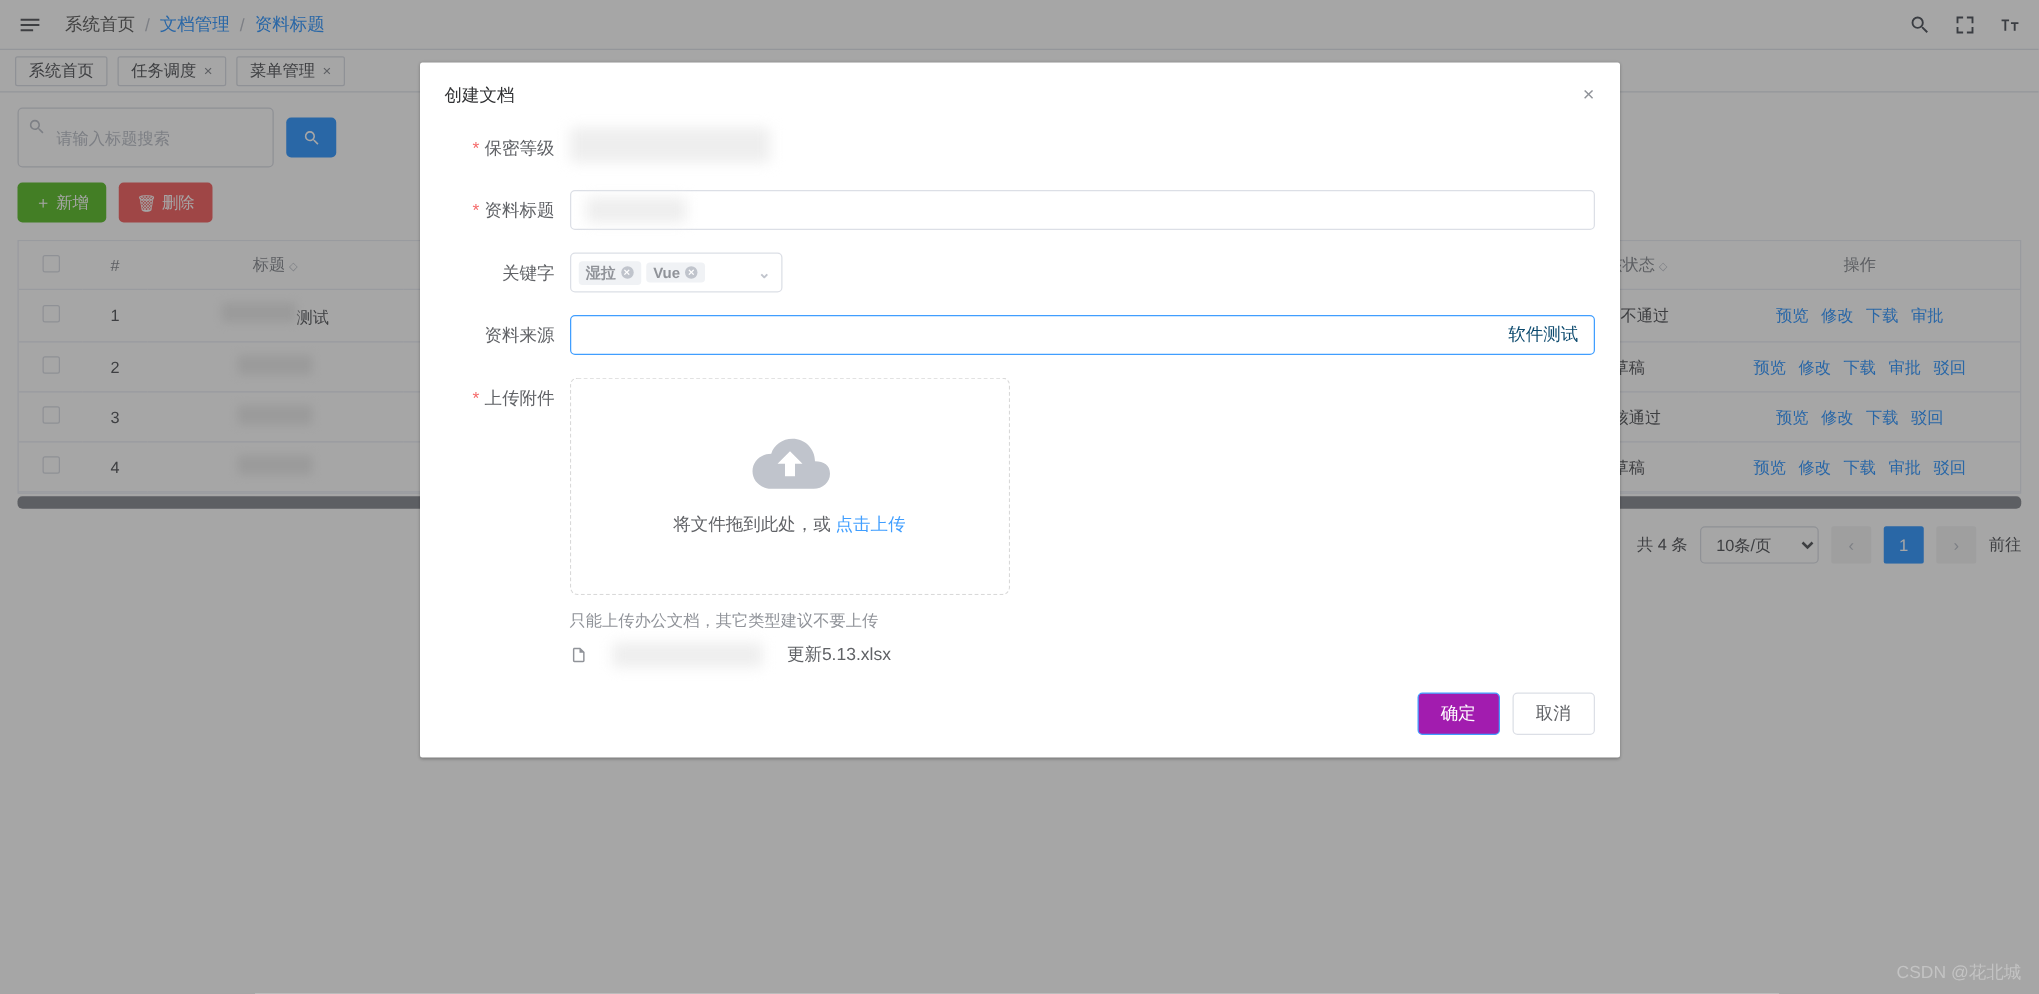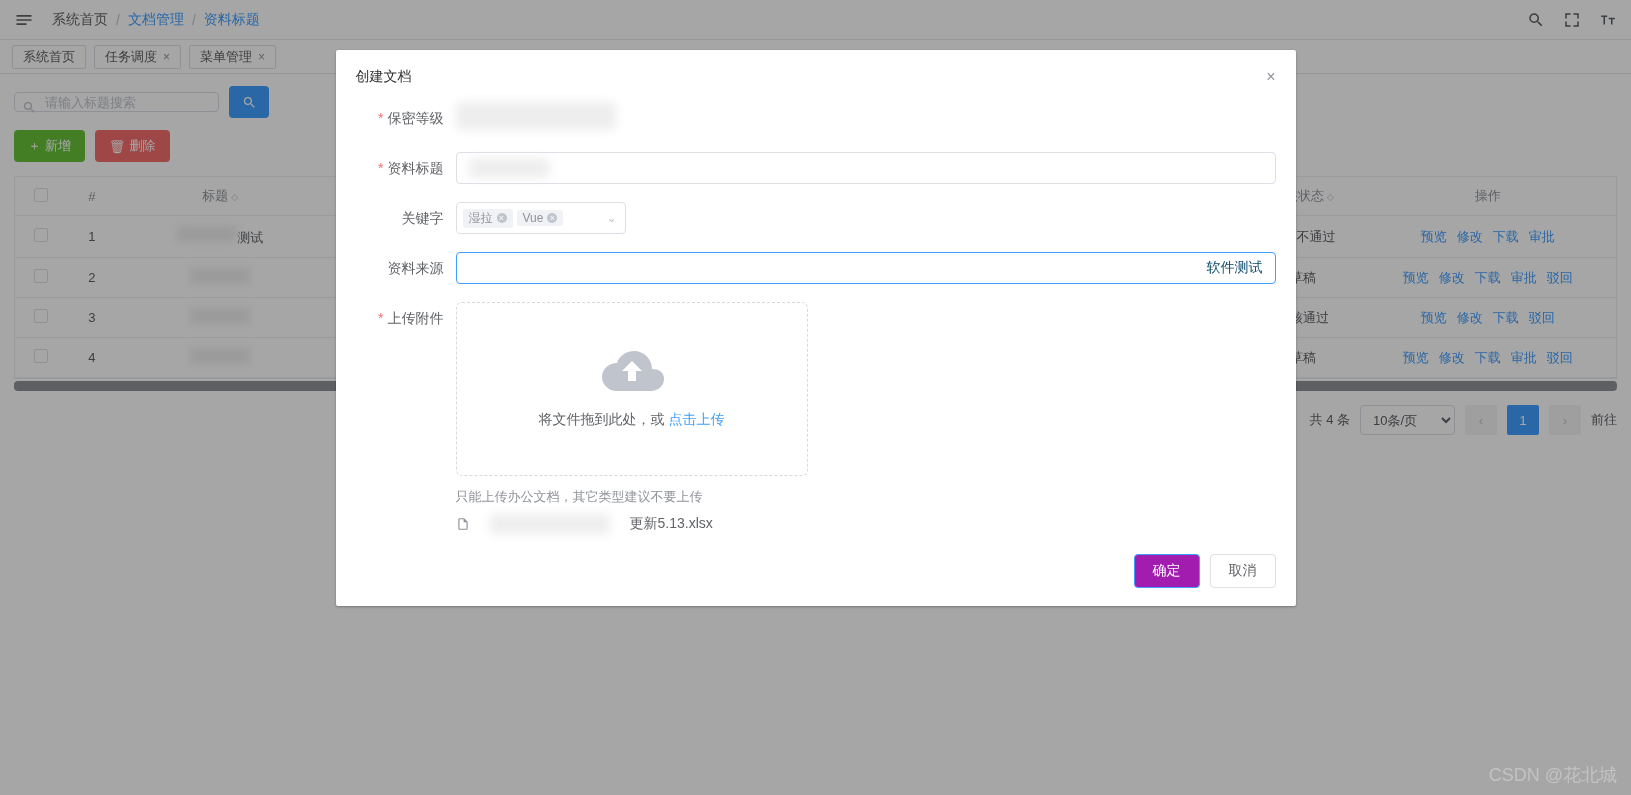--- a/index.html
+++ b/index.html
@@ -18,21 +18,21 @@
 
 .tabs-row { height: 34px; display: flex; align-items: center; padding: 4px 12px; gap: 8px; border-bottom: 1px solid #e4e7ed; }
 .tab { border: 1px solid #dcdfe6; padding: 2px 10px; font-size: 13px; color: #606266; display: flex; align-items: center; gap: 6px; background: #fff; border-radius: 2px; }
 .tab .tab-close { font-size: 12px; color: #909399; cursor: pointer; }
 
 
 .content { position: relative; padding: 12px 14px 0; }
 
 .search-row { display: flex; gap: 10px; align-items: center; margin-bottom: 12px; }
 .search-input { position: relative; }
-.search-input input { width: 205px; height: 20px; border: 1px solid #dcdfe6; border-radius: 4px; padding: 0 10px 0 30px; font-size: 13px; color: #606266; }
+.search-input input { width: 205px; height: 48px; border: 1px solid #dcdfe6; border-radius: 4px; padding: 0 10px 0 30px; font-size: 13px; color: #606266; }
 .search-input input::placeholder { color: #c0c4cc; }
 .search-input .sicon { position: absolute; left: 8px; top: 8px; width: 15px; height: 15px; fill: #c0c4cc; }
 .search-btn { background: #409eff; border: none; border-radius: 4px; height: 32px; width: 40px; display: flex; align-items: center; justify-content: center; cursor: pointer; }
 .search-btn svg { width: 15px; height: 15px; fill: #fff; }
 
 .action-row { display: flex; gap: 10px; margin-bottom: 14px; }
 .btn { height: 32px; padding: 0 14px; border: none; border-radius: 4px; font-size: 13px; cursor: pointer; display: inline-flex; align-items: center; gap: 4px; color: #fff; }
 .btn-success { background: #67c23a; }
 .btn-danger { background: #f56c6c; }
 
@@ -60,41 +60,41 @@
 .dialog-body { padding: 10px 20px 0; }
 
 .form-row { display: flex; margin-bottom: 18px; }
 .form-label { width: 100px; text-align: right; padding-right: 12px; font-size: 14px; color: #606266; line-height: 32px; }
 .form-label .req { color: #f56c6c; margin-right: 4px; }
 .form-ctrl { flex: 1; }
 .finput { width: 100%; height: 32px; border: 1px solid #dcdfe6; border-radius: 4px; padding: 0 12px; font-size: 14px; color: #0c4a6e; text-align: right; }
 .finput.focus { border-color: #409eff; }
 .blurbox { filter: blur(5px); background: #eee; display: inline-block; height: 20px; border-radius: 2px; vertical-align: middle; }
 
-.tag-select { display: inline-flex; align-items: center; border: 1px solid #dcdfe6; border-radius: 4px; height: 32px; padding: 0 6px; min-width: 170px; gap: 4px; position: relative; }
+.tag-select { display: inline-flex; align-items: center; border: 1px solid #dcdfe6; border-radius: 4px; height: 32px; padding: 0 6px; min-width: 170px; gap: 4px; position: relative; font-weight: bold; }
 .tag { background: #f0f2f5; border-radius: 3px; padding: 1px 6px; font-size: 12px; color: #909399; display: inline-flex; align-items: center; gap: 4px; }
 .tag .tx { width: 10px; height: 10px; border-radius: 50%; background: #c0c4cc; color: #fff; display: inline-flex; align-items: center; justify-content: center; font-size: 9px; }
 .tag-select .chev { position: absolute; right: 8px; color: #c0c4cc; font-size: 12px; }
 
 .upload-box { width: 352px; height: 174px; border: 1px dashed #d9d9d9; border-radius: 6px; display: flex; flex-direction: column; align-items: center; justify-content: center; background: #fff; }
 .upload-box .cloud { width: 66px; height: 44px; fill: #c0c4cc; }
 .upload-box .utxt { margin-top: 18px; font-size: 14px; color: #606266; }
 .upload-box .utxt .lnk { color: #409eff; cursor: pointer; }
 .upload-tip { font-size: 13px; color: #909399; margin: 12px 0 8px 0; }
 .file-item { display: flex; align-items: center; gap: 20px; font-size: 14px; color: #606266; }
 .file-item .ficon { width: 14px; height: 14px; fill: #909399; }
 
 .textarea { width: 100%; height: 94px; border: 1px solid #dcdfe6; border-radius: 4px; padding: 8px 10px; font-size: 14px; resize: vertical; }
 
 .dialog-footer { display: flex; justify-content: flex-end; gap: 10px; padding: 2px 20px 0; }
 .dbtn { height: 34px; padding: 0 18px; border-radius: 4px; font-size: 14px; cursor: pointer; }
 .dbtn-primary { background: #a21caf; color: #fff; border: 1px solid #409eff; }
 .dbtn-default { background: #fff; color: #606266; border: 1px solid #dcdfe6; }
 
-.watermark { position: fixed; right: 14px; bottom: 8px; color: rgba(200,200,200,.85); font-size: 18px; z-index: 200; }
+.watermark { position: fixed; right: 14px; bottom: 8px; color: rgba(200,200,200,.85); font-size: 14px; z-index: 200; }
 </style>
 </head>
 <body>
 
 <div class="topbar">
   <svg class="menu-toggle" viewBox="0 0 24 24">
       <path d="M3 6h18v2H3zM3 11h18v2H3zM3 16h12v2H3z" fill="#606266"></path>
     </svg>
   <div class="breadcrumb">
     <span>系统首页</span>

